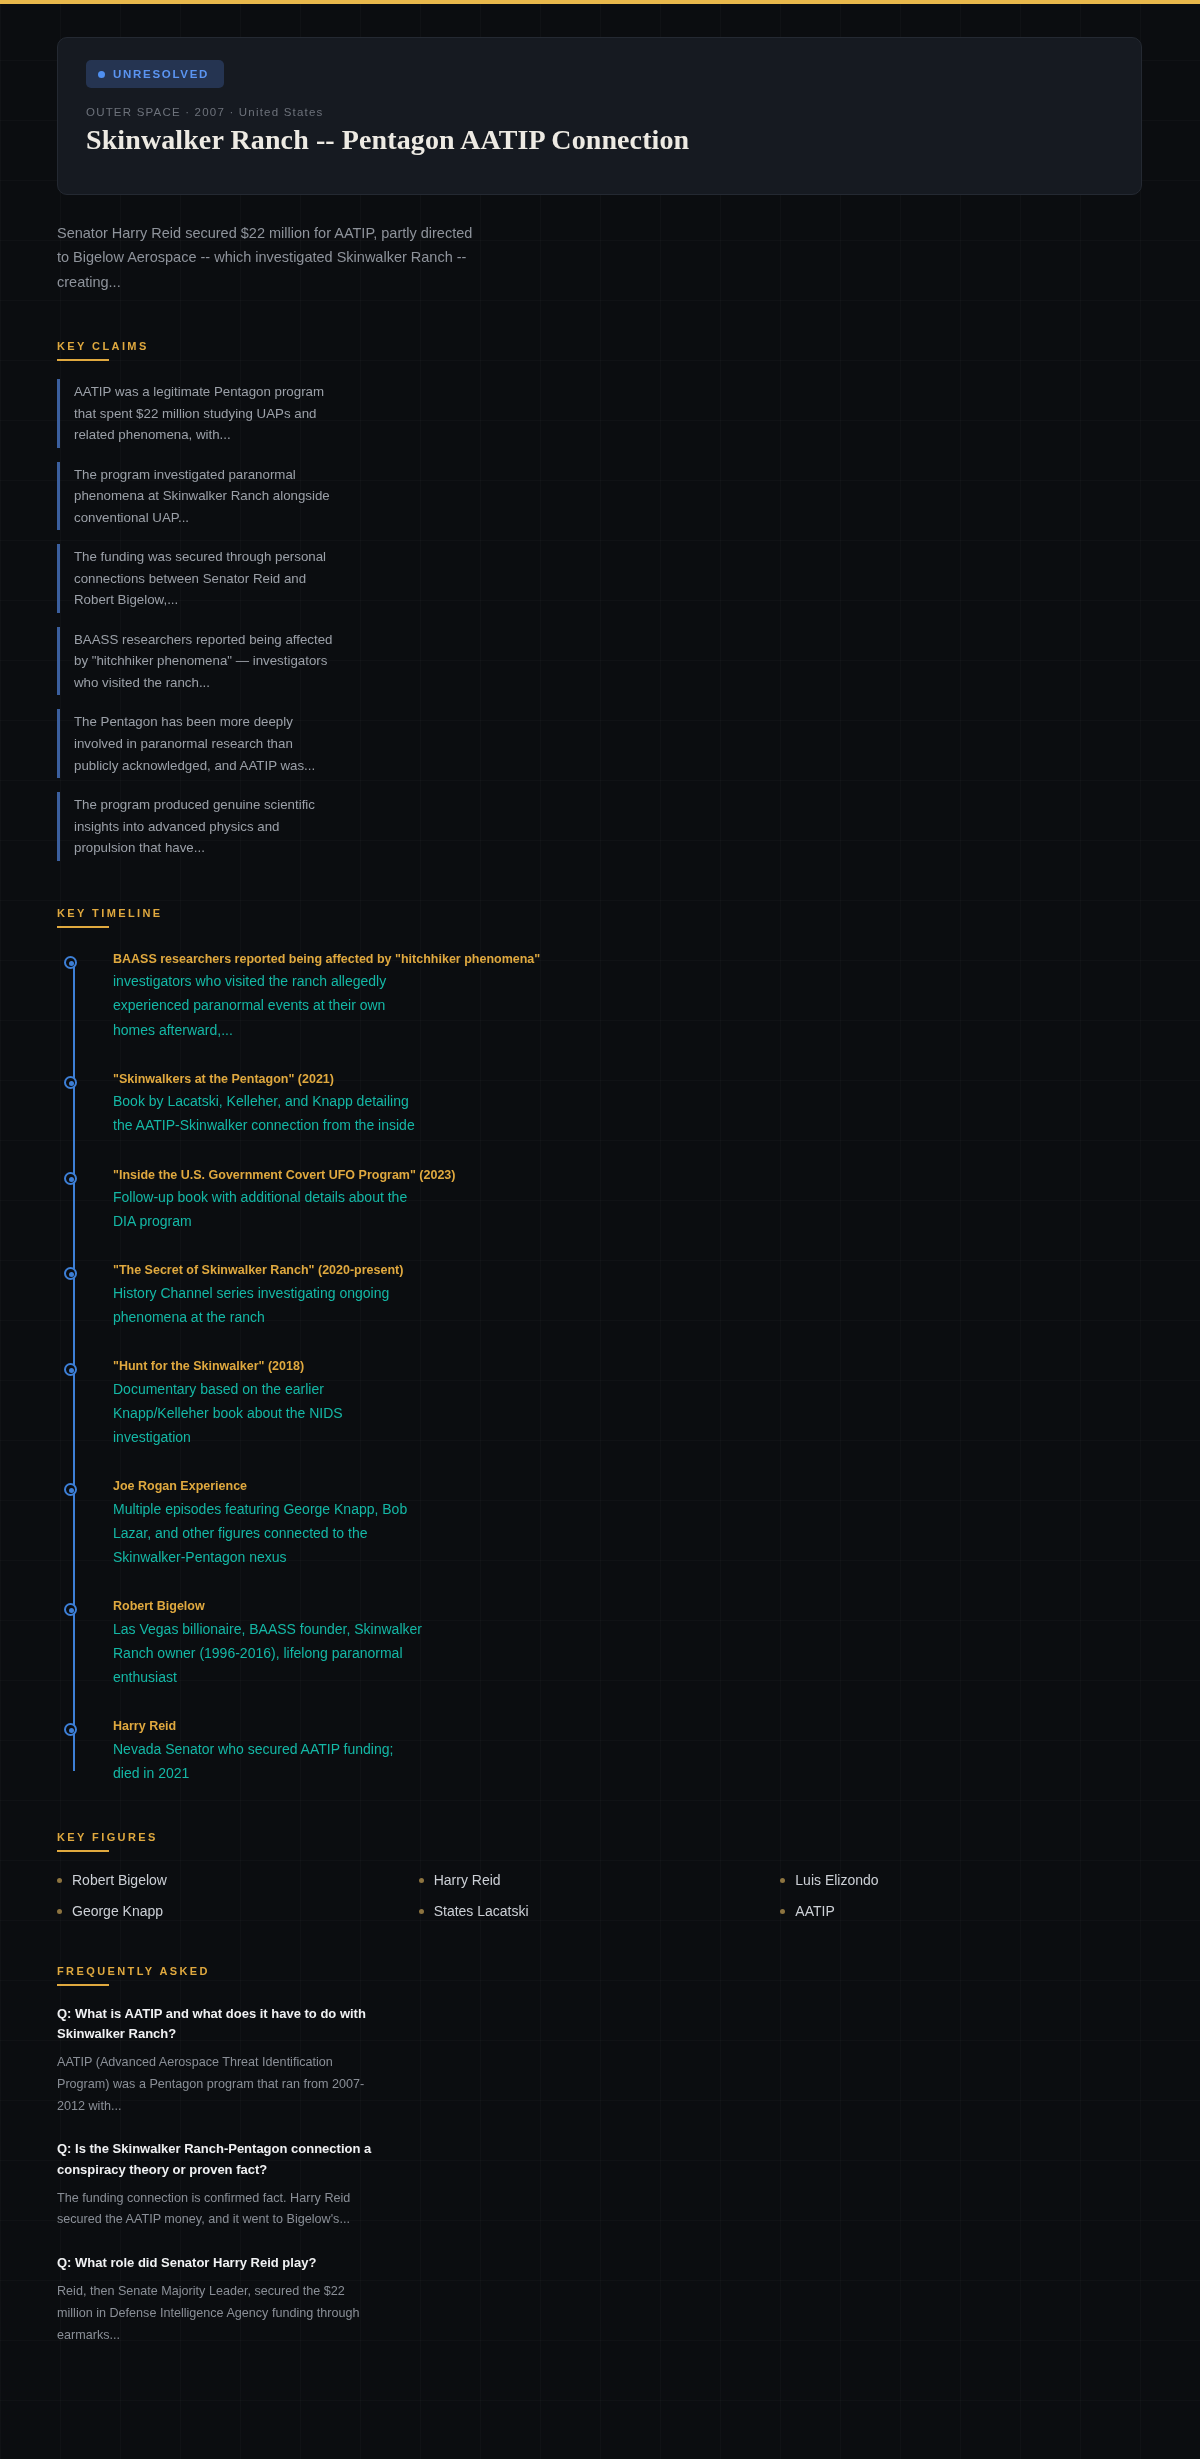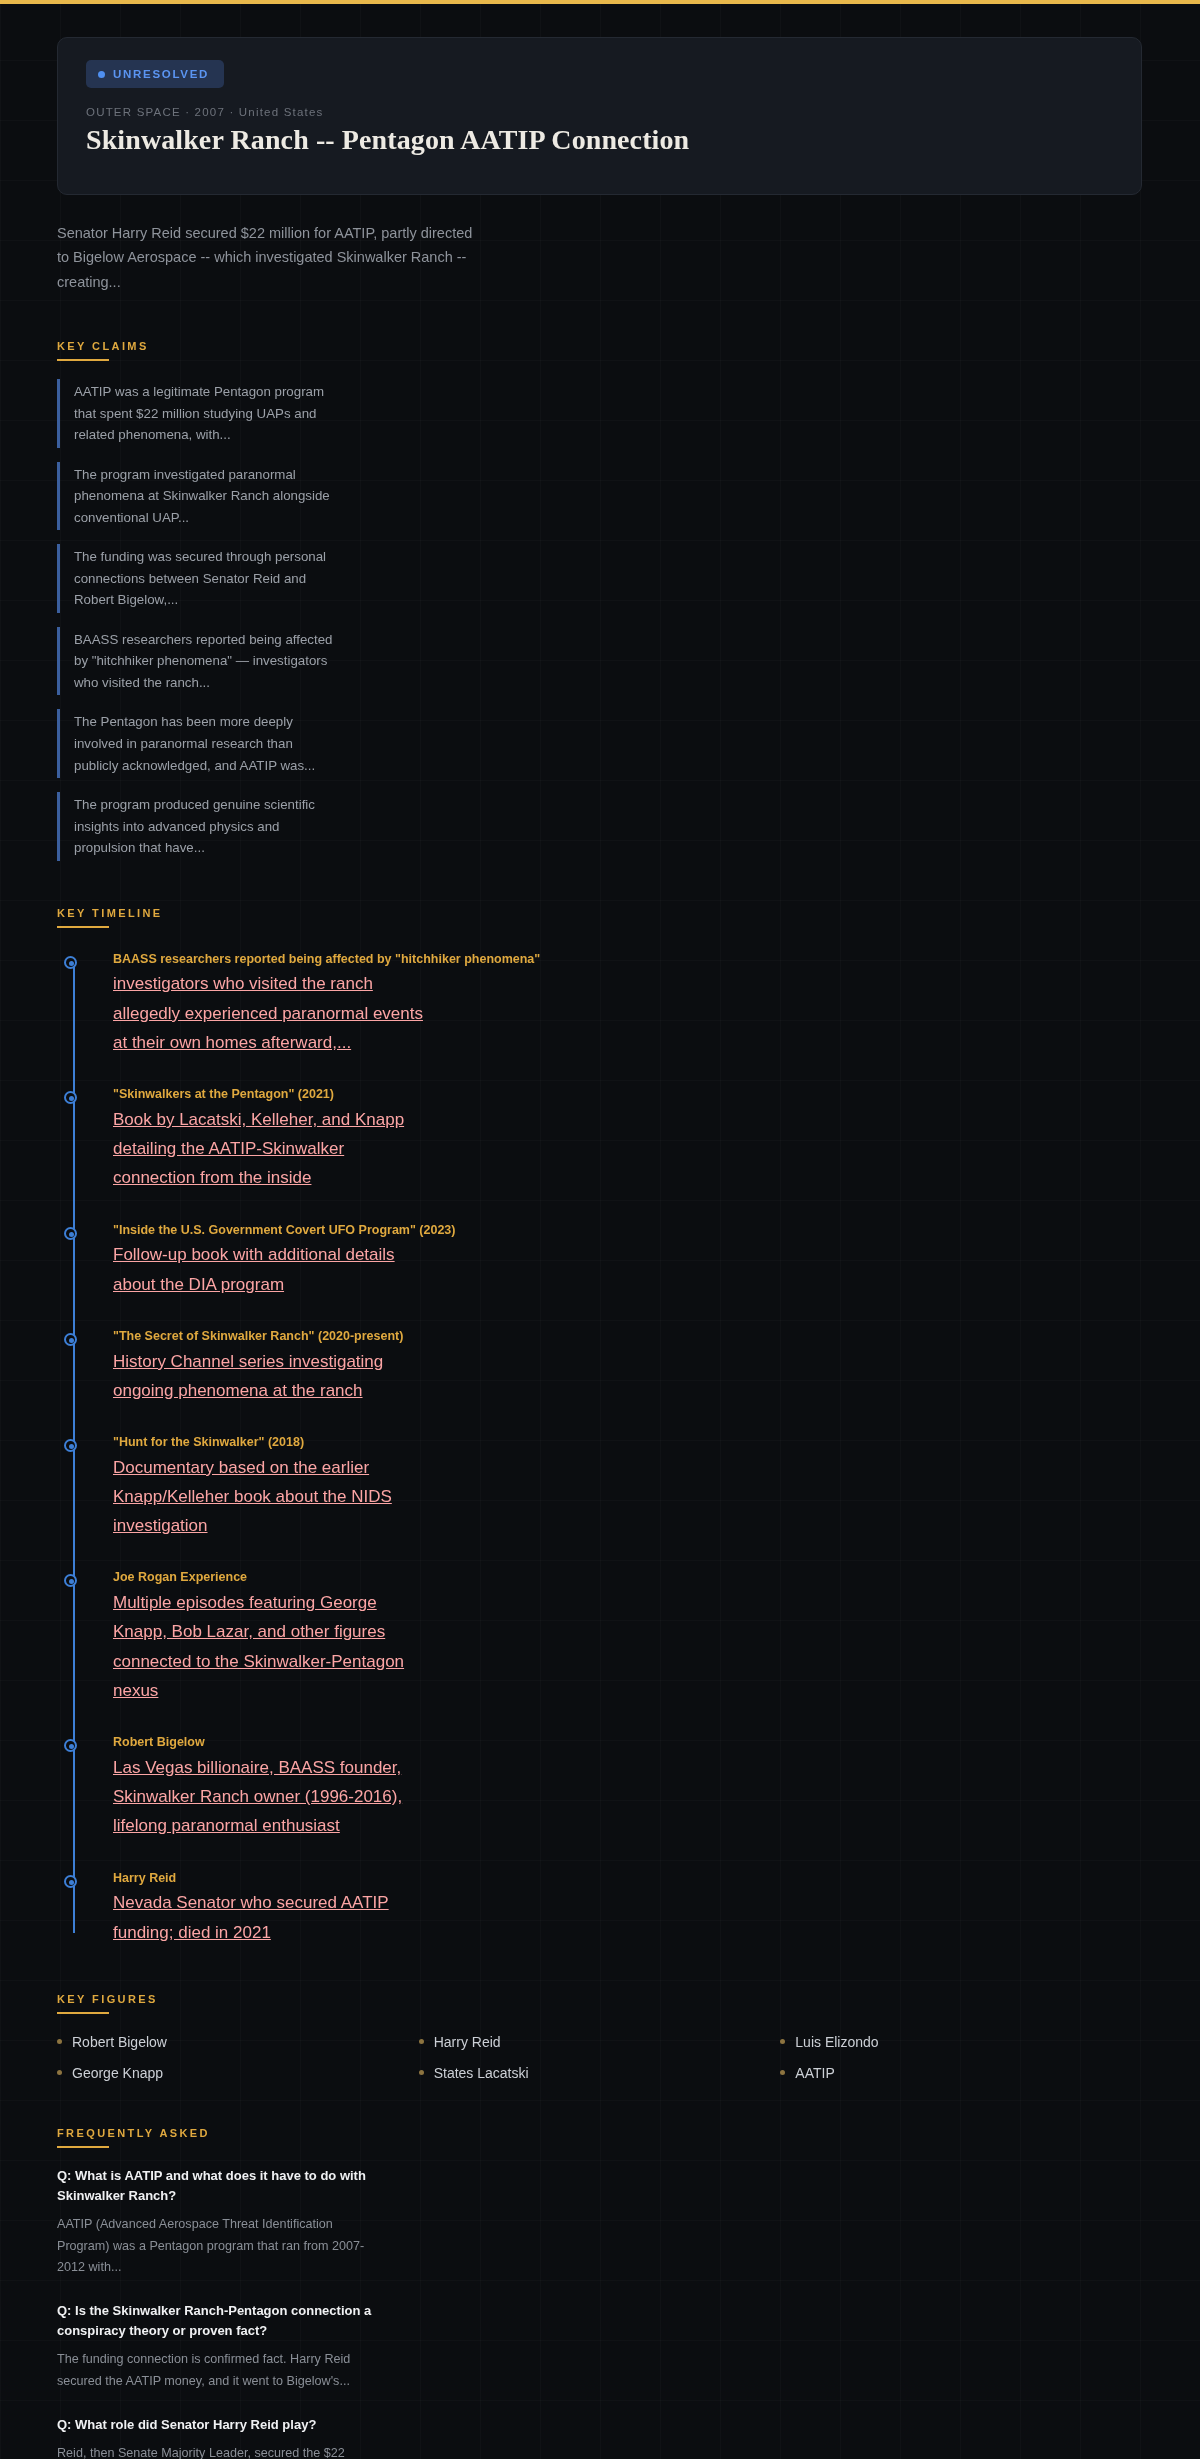--- a/index.html
+++ b/index.html
@@ -163,26 +163,25 @@
   }
   .tl-title {
     color: #e0a93f;
     font-size: 12.5px;
     font-weight: bold;
     line-height: 1.5;
     display: block;
     margin-bottom: 1px;
   }
   .tl-desc {
-    color: #fca5a5;
-    font-size: 17px;
+    color: #14b8a6;
+    font-size: 14px;
     line-height: 1.72;
     max-width: 310px;
     display: block;
-    text-decoration: underline;
   }
 
   
   .figures {
     display: grid;
     grid-template-columns: repeat(3, 1fr);
     row-gap: 15px;
     margin-top: 20px;
   }
   .figure {

